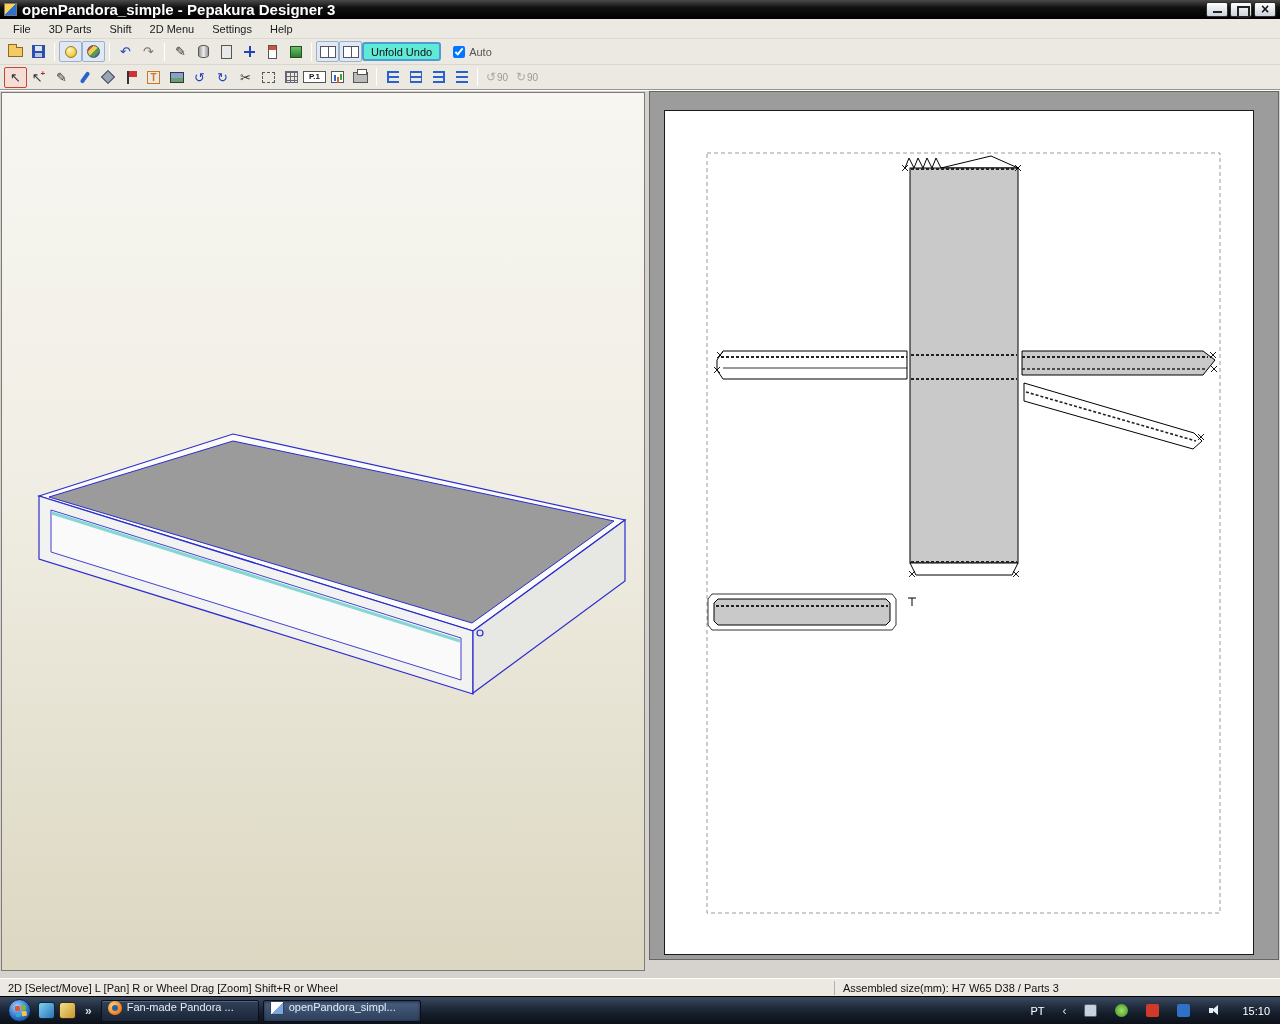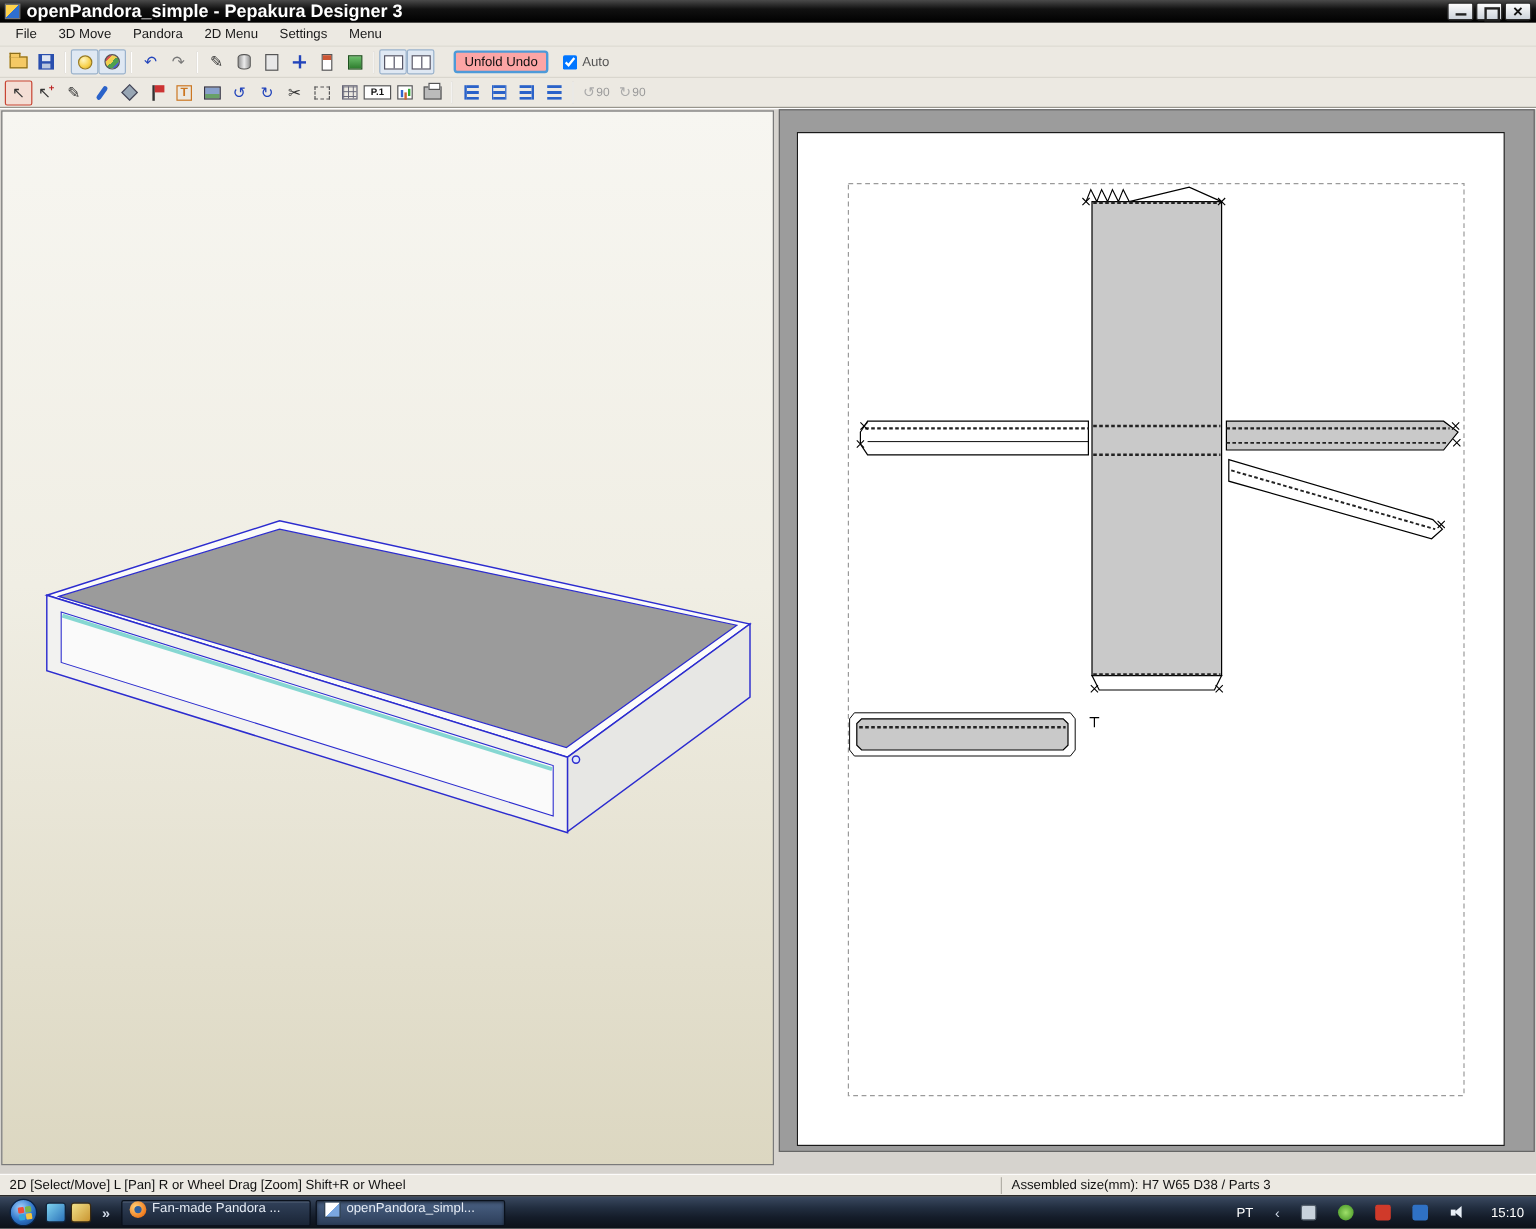--- a/index.html
+++ b/index.html
@@ -66,21 +66,21 @@
   .ic-report::before{content:"";position:absolute;bottom:1px;left:2px;width:2px;height:6px;background:#36c;box-shadow:3px 2px 0 #c63,6px -1px 0 #3a3}
   .ic-print{width:15px;height:11px;background:#bbb;border:1px solid #555;position:relative}
   .ic-print::before{content:"";position:absolute;top:-4px;left:3px;width:8px;height:4px;background:#fff;border:1px solid #555}
   .ic-align{width:12px;height:12px;background:repeating-linear-gradient(#2a62c9 0 2px,transparent 2px 5px)}
   .ic-align.al{border-left:2px solid #2a62c9}
   .ic-align.ar{border-right:2px solid #2a62c9}
   .ic-align.ac{border-left:1px solid #2a62c9;border-right:1px solid #2a62c9}
   .rot90{width:30px;height:20px;display:flex;align-items:center;justify-content:center;gap:1px;color:#999;font-size:10px}
   .rot90 .glyph{font-size:12px;color:#aaa}
 
-  .unfold-btn{margin-left:16px;height:19px;padding:0 7px;background:#fca5a5;border:2px solid #4d9ad8;border-radius:3px;display:flex;align-items:center;font-size:11px;color:#111;flex:none}
+  .unfold-btn{margin-left:0;height:19px;padding:0 7px;background:#5eead4;border:2px solid #4d9ad8;border-radius:3px;display:flex;align-items:center;font-size:11px;color:#111;flex:none}
   .auto-wrap{margin-left:12px;display:flex;align-items:center;gap:4px;color:#555}
   .auto-wrap input{width:12px;height:12px}
 
   
   .main{position:relative;height:888px;background:#d6d3ce;flex:none;border-top:1px solid #fff}
   .pane3d{position:absolute;left:1px;top:1px;width:644px;height:879px;border:1px solid #7a7a7a;background:linear-gradient(180deg,#f7f6f1 0%,#f0eee4 45%,#dcd7c1 100%)}
   .pane3d svg{position:absolute;left:0;top:0}
   .pane2d{position:absolute;left:649px;top:0;width:630px;height:869px;background:#9c9c9c;border:1px solid #666}
   .page{position:absolute;left:14px;top:18px;width:590px;height:845px;background:#fff;border:1px solid #1a1a1a}
 
@@ -126,25 +126,25 @@
     <span class="title-text">openPandora_simple - Pepakura Designer 3</span>
     <div class="win-controls">
       <span class="winbtn min"></span>
       <span class="winbtn max"></span>
       <span class="winbtn close"></span>
     </div>
   </div>
 
   <div class="menubar">
     <span class="menu-item">File</span>
-    <span class="menu-item">3D Move</span>
-    <span class="menu-item">Pandora</span>
+    <span class="menu-item">3D Parts</span>
+    <span class="menu-item">Shift</span>
     <span class="menu-item">2D Menu</span>
     <span class="menu-item">Settings</span>
-    <span class="menu-item">Menu</span>
+    <span class="menu-item">Help</span>
   </div>
 
   <div class="toolbar" id="toolbar1">
     <span class="tbtn">
         <span class="ic-folder"></span>
       </span>
     <span class="tbtn">
         <span class="ic-save"></span>
       </span>
     <span class="tsep"></span>

